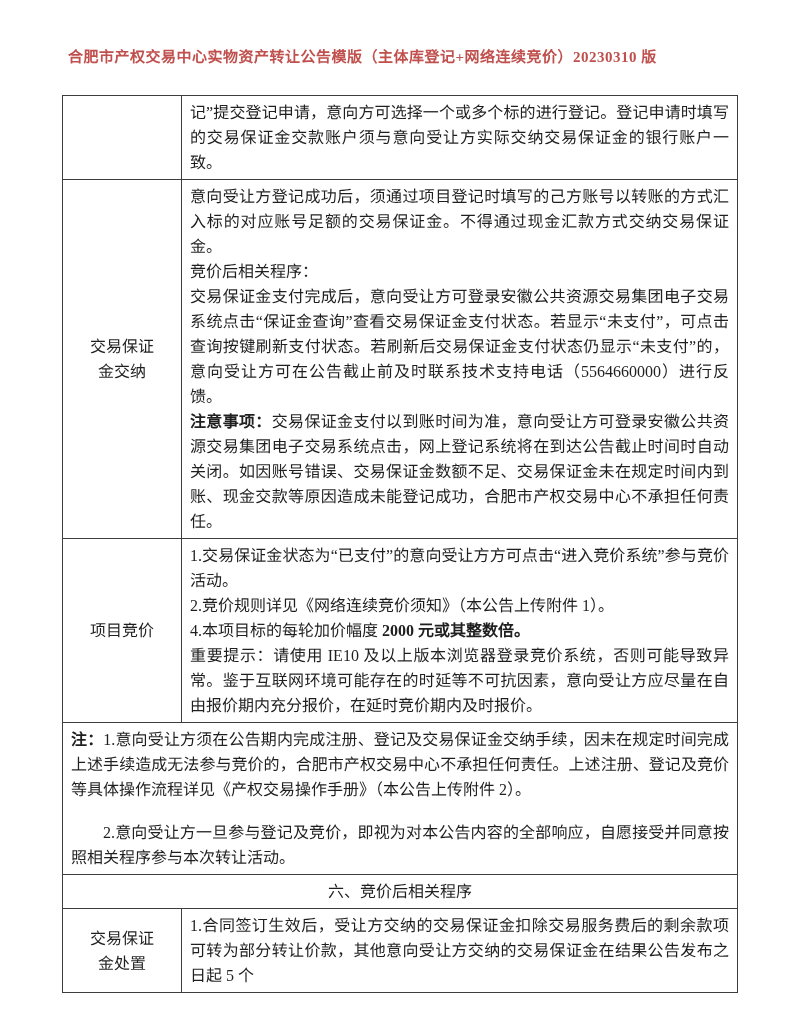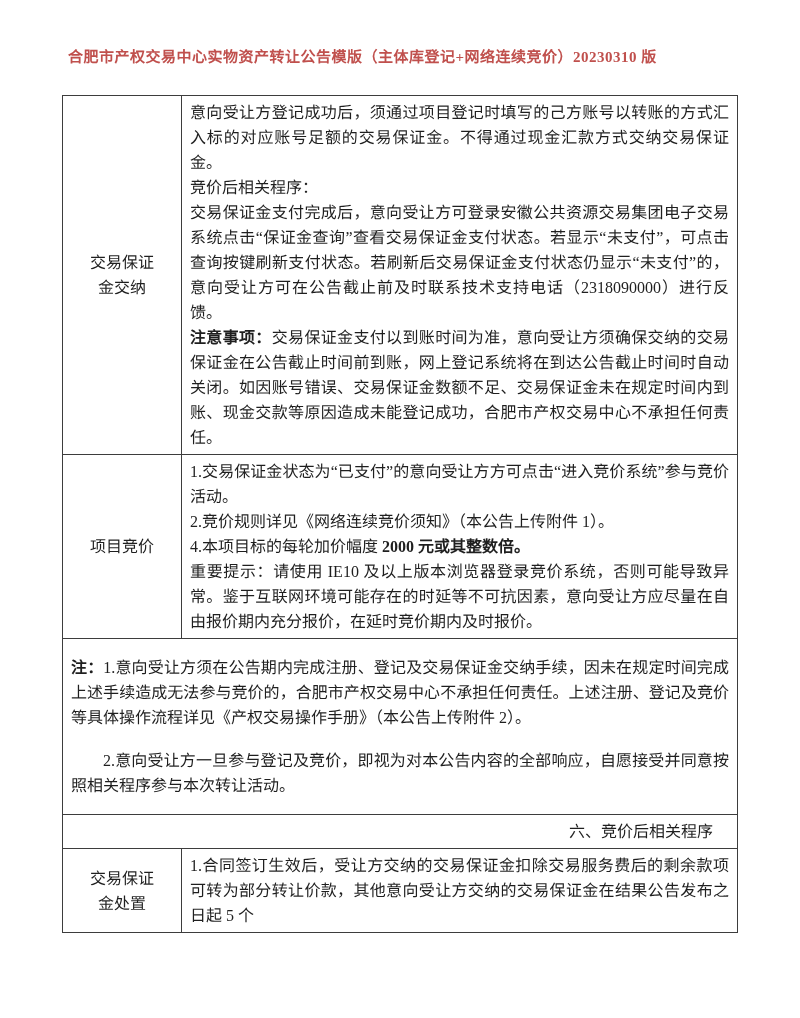--- a/index.html
+++ b/index.html
@@ -45,27 +45,27 @@
     vertical-align: middle;
     padding: 4px 21px;
   }
   td.content-cell {
     vertical-align: top;
     padding: 4px 8px;
     text-align: justify;
   }
   td.note-cell {
     vertical-align: top;
-    padding: 16px 8px;
+    padding: 4px 8px;
     text-align: justify;
   }
   td.section-cell {
-    text-align: right;
+    text-align: center;
     vertical-align: middle;
-    padding: 4px 24px;
+    padding: 4px 4px;
   }
   p { margin: 0; }
   p.indent { text-indent: 2em; margin-top: 18px; }
   .bold { font-weight: bold; }
   table.account {
     border-collapse: collapse;
     margin: 3px 0 3px 26px;
     width: 525px;
     table-layout: fixed;
   }
@@ -84,28 +84,34 @@
 </head>
 <body>
 
 <div class="page">
 
   <div class="doc-header">合肥市产权交易中心实物资产转让公告模版（主体库登记+网络连续竞价）20230310 版</div>
 
   <table class="main">
     <tbody>
 
+      <tr>
+        <td class="label-cell"></td>
+        <td class="content-cell">
+          <p>记”提交登记申请，意向方可选择一个或多个标的进行登记。登记申请时填写的交易保证金交款账户须与意向受让方实际交纳交易保证金的银行账户一致。</p>
+        </td>
+      </tr>
 
       <tr>
         <td class="label-cell">交易保证金交纳</td>
         <td class="content-cell">
           <p>意向受让方登记成功后，须通过项目登记时填写的己方账号以转账的方式汇入标的对应账号足额的交易保证金。不得通过现金汇款方式交纳交易保证金。</p>
           <p>竞价后相关程序：</p>
-          <p>交易保证金支付完成后，意向受让方可登录安徽公共资源交易集团电子交易系统点击“保证金查询”查看交易保证金支付状态。若显示“未支付”，可点击查询按键刷新支付状态。若刷新后交易保证金支付状态仍显示“未支付”的，意向受让方可在公告截止前及时联系技术支持电话（2318090000）进行反馈。</p>
-          <p><span class="bold">注意事项：</span><span>交易保证金支付以到账时间为准，意向受让方须确保交纳的交易保证金在公告截止时间前到账，网上登记系统将在到达公告截止时间时自动关闭。如因账号错误、交易保证金数额不足、交易保证金未在规定时间内到账、现金交款等原因造成未能登记成功，合肥市产权交易中心不承担任何责任。</span></p>
+          <p>交易保证金支付完成后，意向受让方可登录安徽公共资源交易集团电子交易系统点击“保证金查询”查看交易保证金支付状态。若显示“未支付”，可点击查询按键刷新支付状态。若刷新后交易保证金支付状态仍显示“未支付”的，意向受让方可在公告截止前及时联系技术支持电话（5564660000）进行反馈。</p>
+          <p><span class="bold">注意事项：</span><span>交易保证金支付以到账时间为准，意向受让方可登录安徽公共资源交易集团电子交易系统点击，网上登记系统将在到达公告截止时间时自动关闭。如因账号错误、交易保证金数额不足、交易保证金未在规定时间内到账、现金交款等原因造成未能登记成功，合肥市产权交易中心不承担任何责任。</span></p>
         </td>
       </tr>
 
       <tr>
         <td class="label-cell">项目竞价</td>
         <td class="content-cell">
           <p>1.交易保证金状态为“已支付”的意向受让方方可点击“进入竞价系统”参与竞价活动。</p>
           <p>2.竞价规则详见《网络连续竞价须知》（本公告上传附件 1）。</p>
           <p><span>4.本项目标的每轮加价幅度 </span><span class="bold">2000 元或其整数倍。</span></p>
           <p>重要提示：请使用 IE10 及以上版本浏览器登录竞价系统，否则可能导致异常。鉴于互联网环境可能存在的时延等不可抗因素，意向受让方应尽量在自由报价期内充分报价，在延时竞价期内及时报价。</p>

